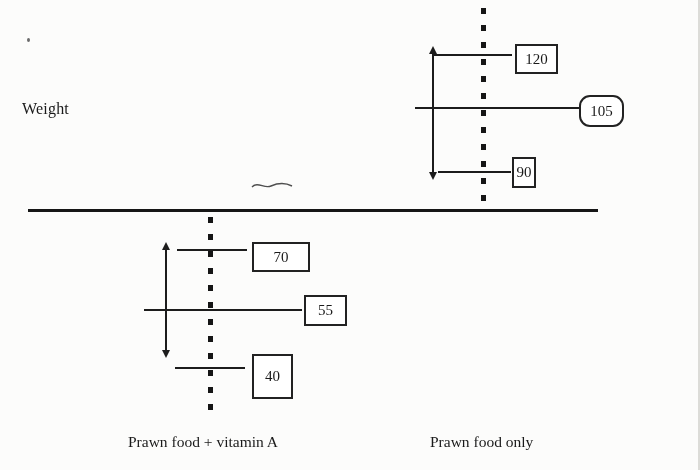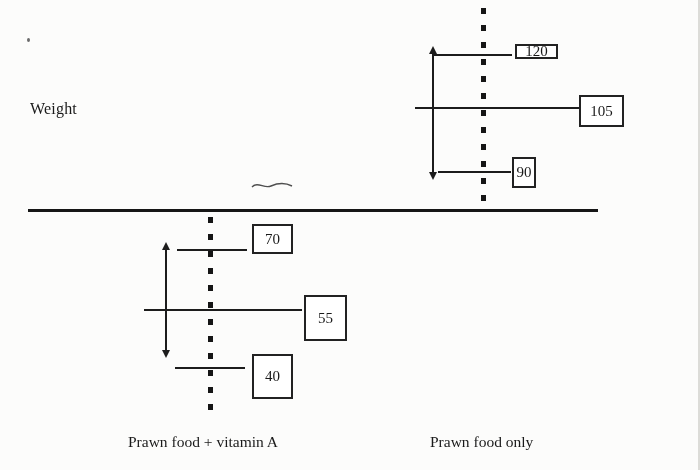--- a/index.html
+++ b/index.html
@@ -3,21 +3,21 @@
 <meta charset="utf-8">
 <style>
   * { margin:0; padding:0; box-sizing:border-box; }
   html,body { background:#ffffff; }
   .page {
     position:relative; width:700px; height:470px;
     background:#fcfcfb;
     font-family:"Liberation Serif", serif;
     color:#1a1a1a; overflow:hidden;
   }
-  .weight-label { position:absolute; left:30px; top:100px; font-size:16px; letter-spacing:.2px; }
+  .weight-label { position:absolute; left:22px; top:100px; font-size:16px; letter-spacing:.2px; }
   .hline { position:absolute; background:#1c1c1c; height:2px; }
   .axis  { left:28px; top:209px; width:570px; height:3px; background:#161616; }
   .dotted {
     position:absolute; width:5px;
     background-image:repeating-linear-gradient(to bottom, #151515 0px, #151515 6px, transparent 6px, transparent 17px);
   }
   #dot-right { left:481px; top:8px;   height:196px; }
   #dot-left  { left:208px; top:217px; height:198px; }
   .vline { position:absolute; width:2px; background:#1c1c1c; }
   #r-arrow { left:432px; top:54px;  height:118px; }
@@ -29,25 +29,25 @@
   #r-mean { left:415px; top:107px; width:164px; }
   #r-min  { left:438px; top:171px; width:73px; }
   #l-max  { left:177px; top:249px; width:70px; }
   #l-mean { left:144px; top:309px; width:158px; }
   #l-min  { left:175px; top:367px; width:70px; }
   .vbox {
     position:absolute; background:#ffffff; border:2px solid #222222;
     display:flex; align-items:center; justify-content:center;
     font-size:15px; line-height:1;
   }
-  #r-max-box  { left:515px; top:44px;  width:43px; height:15px; }
-  #r-mean-box { left:579px; top:95px;  width:45px; height:32px; }
+  #r-max-box  { left:515px; top:44px;  width:43px; height:30px; }
+  #r-mean-box { left:579px; top:95px;  width:45px; height:32px;border-radius:11px; }
   #r-min-box  { left:512px; top:157px; width:24px; height:31px; }
-  #l-max-box  { left:252px; top:224px; width:41px; height:30px; }
-  #l-mean-box { left:304px; top:295px; width:43px; height:46px; }
+  #l-max-box  { left:252px; top:242px; width:58px; height:30px; }
+  #l-mean-box { left:304px; top:295px; width:43px; height:31px; }
   #l-min-box  { left:252px; top:354px; width:41px; height:45px; }
   .cat-label { position:absolute; font-size:15.5px; }
   #label-left  { left:128px; top:433px; }
   #label-right { left:430px; top:433px; }
   .squiggle { position:absolute; left:250px; top:178px; }
   .speck { position:absolute; left:27px; top:38px; width:3px; height:4px; background:#6b6b6b; border-radius:50%; }
   .scan-edge { position:absolute; right:0; top:0; width:2px; height:470px; background:#dcdcd8; }
 </style>
 </head>
 <body>

